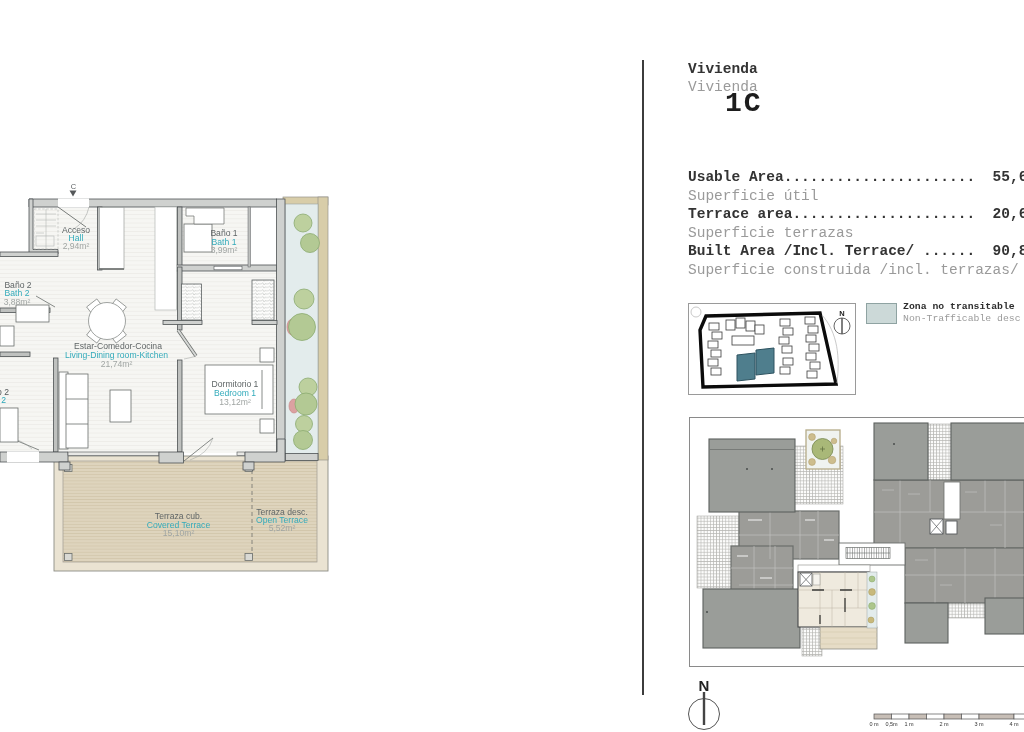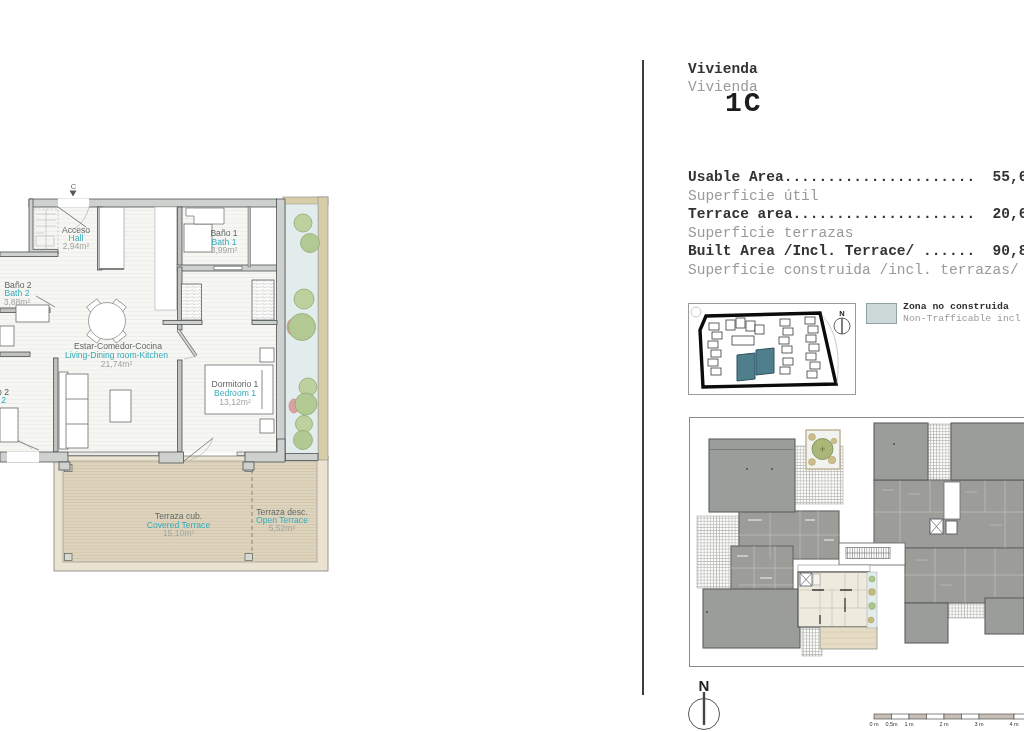--- a/index.html
+++ b/index.html
@@ -23,22 +23,22 @@
     <div style="font-weight:bold;color:#333;white-space:pre;">Usable Area......................  55,60</div>
     <div style="color:#9a9a9a;white-space:pre;">Superficie útil</div>
     <div style="font-weight:bold;color:#333;white-space:pre;">Terrace area.....................  20,62</div>
     <div style="color:#9a9a9a;white-space:pre;">Superficie terrazas</div>
     <div style="font-weight:bold;color:#333;white-space:pre;">Built Area /Incl. Terrace/ ......  90,82</div>
     <div style="color:#9a9a9a;white-space:pre;">Superficie construida /incl. terrazas/</div>
   </div>
 
 <div class="abs" style="left:866px;top:303px;width:29px;height:19px;background:#ccd9d8;border:1px solid #8fa3a2;"></div>
 
-<div class="abs mono" style="left:903px;top:301px;font-size:9.8px;line-height:11.5px;white-space:pre;"><span style="color:#2e2e2e;font-weight:bold;">Zona no construida</span>
-<span style="color:#9a9a9a;">Non-Trafficable incl</span></div>
+<div class="abs mono" style="left:903px;top:301px;font-size:9.8px;line-height:11.5px;white-space:pre;"><span style="color:#2e2e2e;font-weight:bold;">Zona no transitable</span>
+<span style="color:#9a9a9a;">Non-Trafficable desc</span></div>
 
 <svg class="abs" style="left:688px;top:303px;" width="168" height="92" viewBox="0 0 168 92">
 
   <rect x="0.5" y="0.5" width="167" height="91" fill="#ffffff" stroke="#9a9a9a" stroke-width="1"></rect>
 
   <circle cx="8" cy="9" r="5" fill="none" stroke="#c9c9c9" stroke-width="1"></circle>
 
   <path d="M18,13 L132,10 L148,81 L15,84 L12,27 Z" fill="#ffffff" stroke="#0b0b0b" stroke-width="3.4" stroke-linejoin="miter"></path>
 
   <path d="M134,12 C150,30 152,55 149,80" fill="none" stroke="#bbb" stroke-width="0.8"></path>

